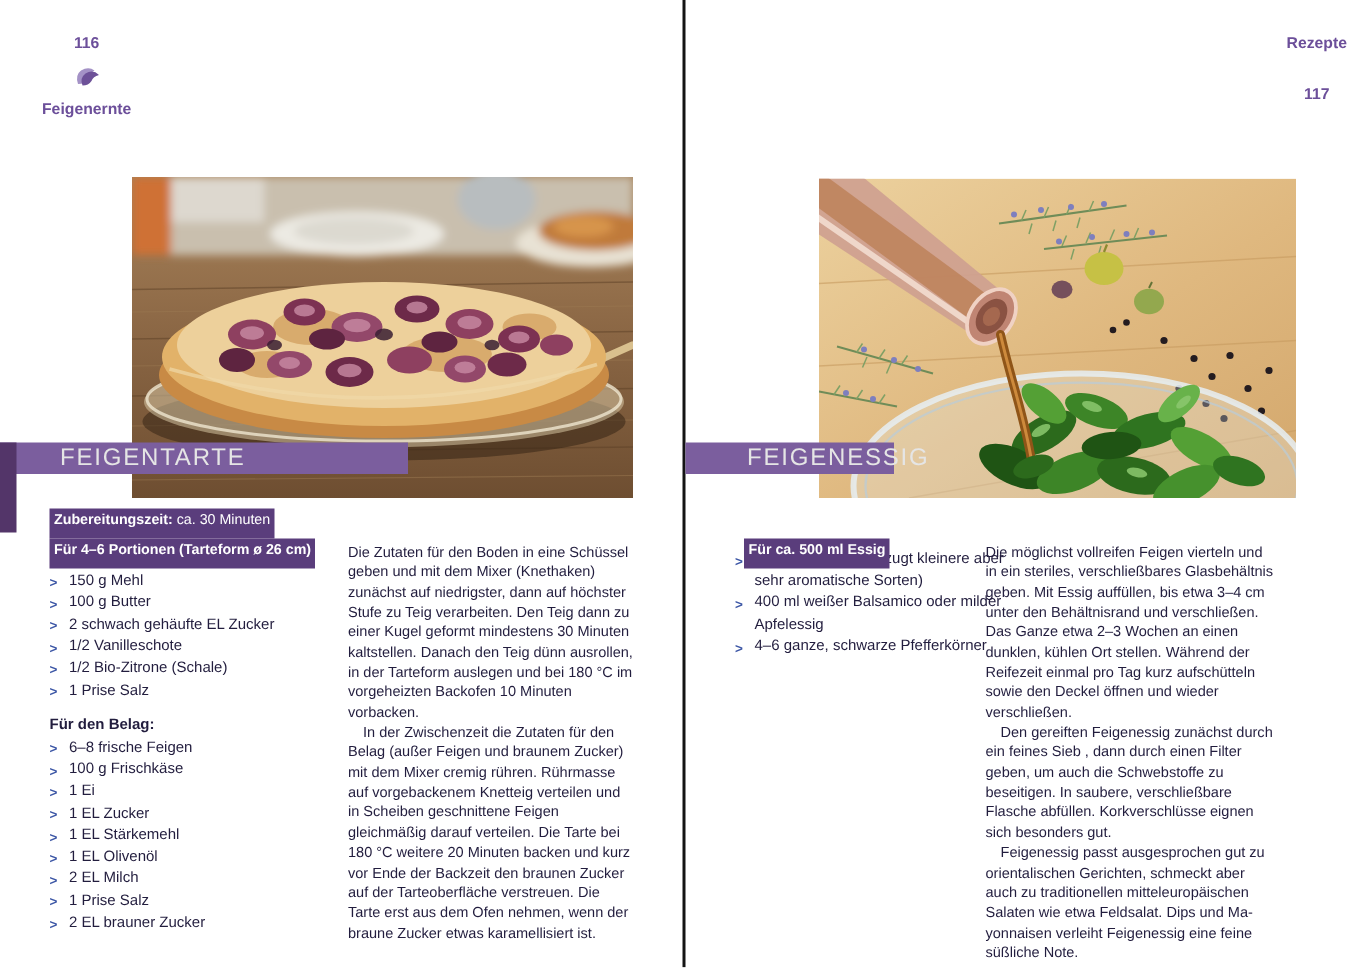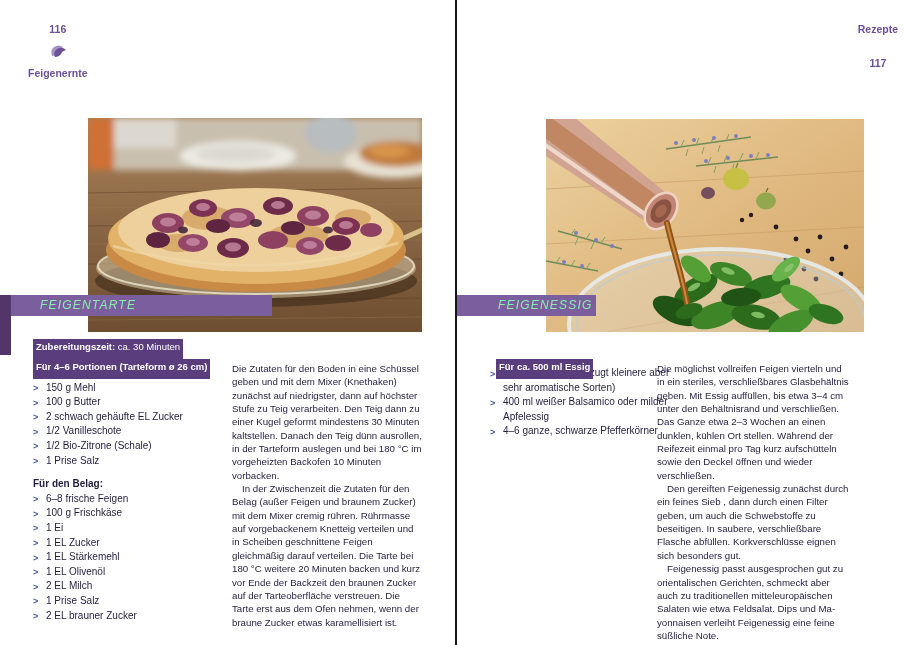--- a/index.html
+++ b/index.html
@@ -15,21 +15,21 @@
   .pagehead-left { left:28px; }
   .pagehead-right { right:12px; gap:22px; }
 
   
   .photo { position:absolute; overflow:hidden; }
   .photo-left  { left:88px;  top:118px; width:334px; height:214px; }
   .photo-right { left:546px; top:119px; width:318px; height:213px; }
 
   
   .banner { position:absolute; top:295px; height:21px; line-height:21px; background:#7b5e9e;
-            color:#86efac; font-size:12px; letter-spacing:1.2px; box-sizing:border-box; z-index:3;font-style:italic; }
+            color:#e5e5e5; font-size:16px; letter-spacing:1.2px; box-sizing:border-box; z-index:3; }
   .banner-left  { left:0;     width:272px; padding-left:40px; }
   .banner-right { left:457px; width:139px; padding-left:41px; }
   .edge-tab { position:absolute; left:0; top:295px; width:11px; height:60px; background:#533569; z-index:4; }
 
   
   .metabar { position:absolute; height:20px; line-height:16px; background:#5a3d7c; color:#fff;
              font-size:9.5px; padding:0 3px; white-space:nowrap; z-index:3;margin-top:20px; }
   .metabar .lbl { font-weight:bold; }
   .metabar .val { font-weight:normal; }
   .metabar.bold-all { font-weight:bold; }

